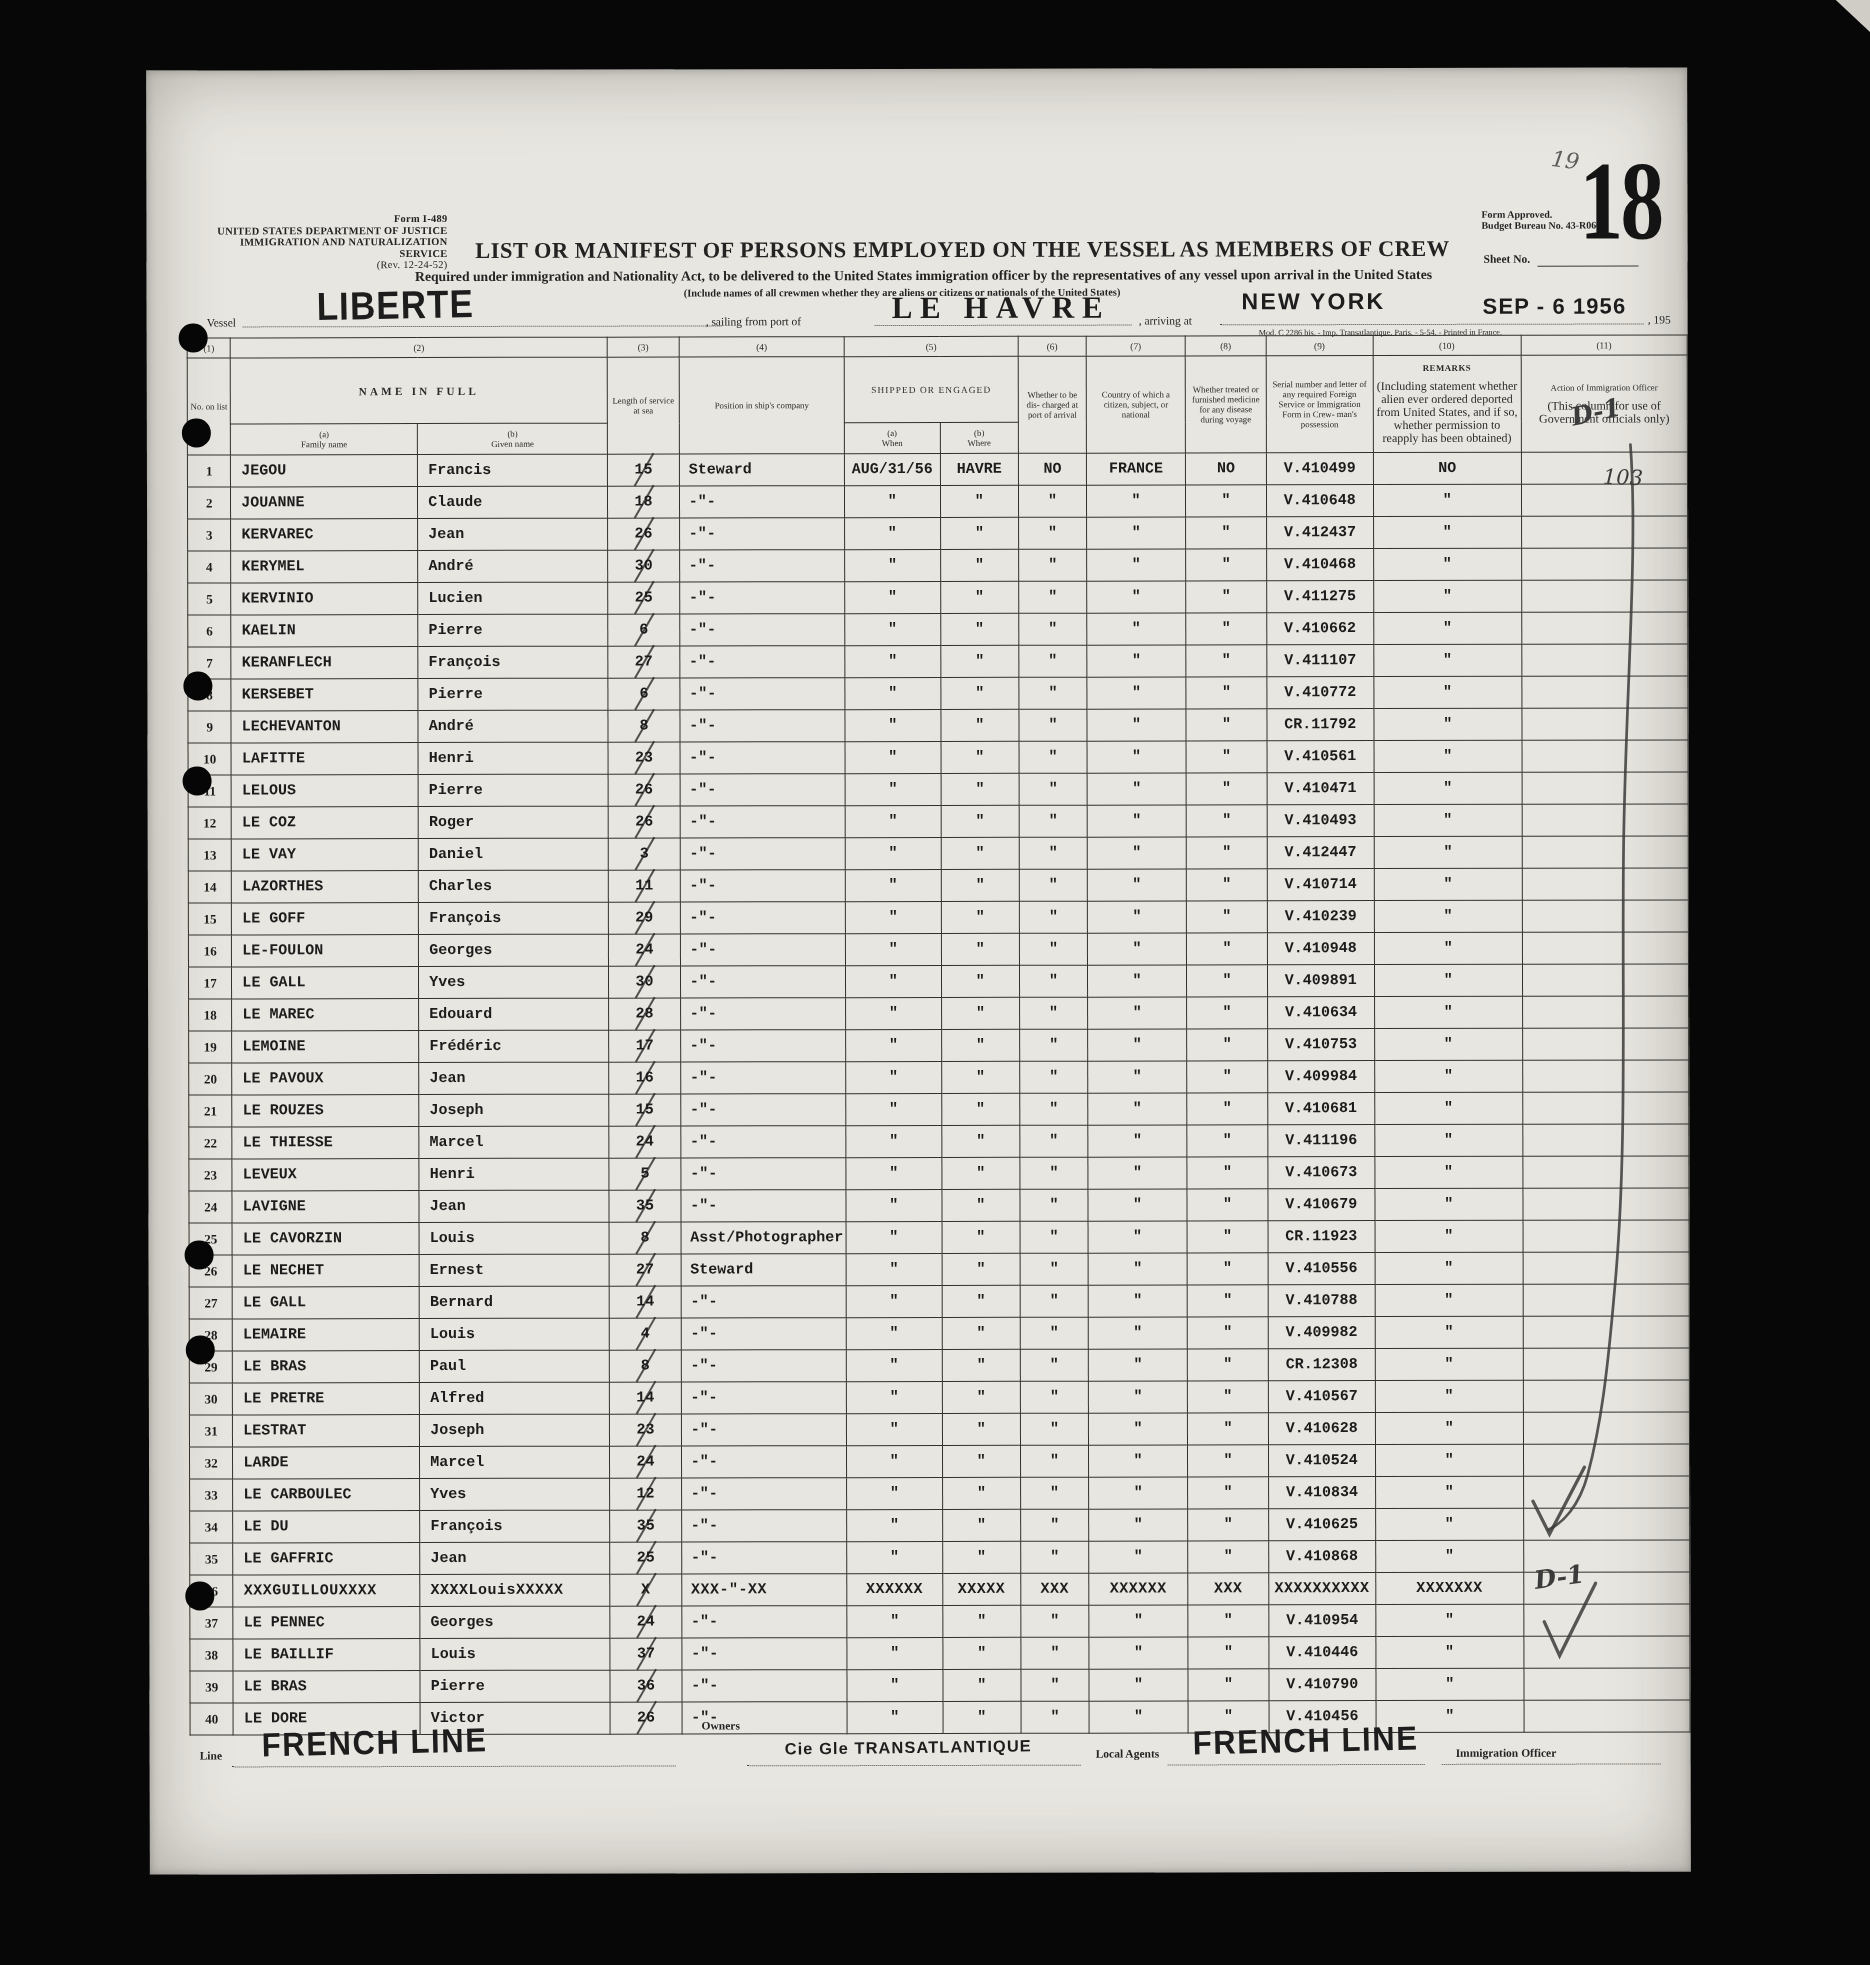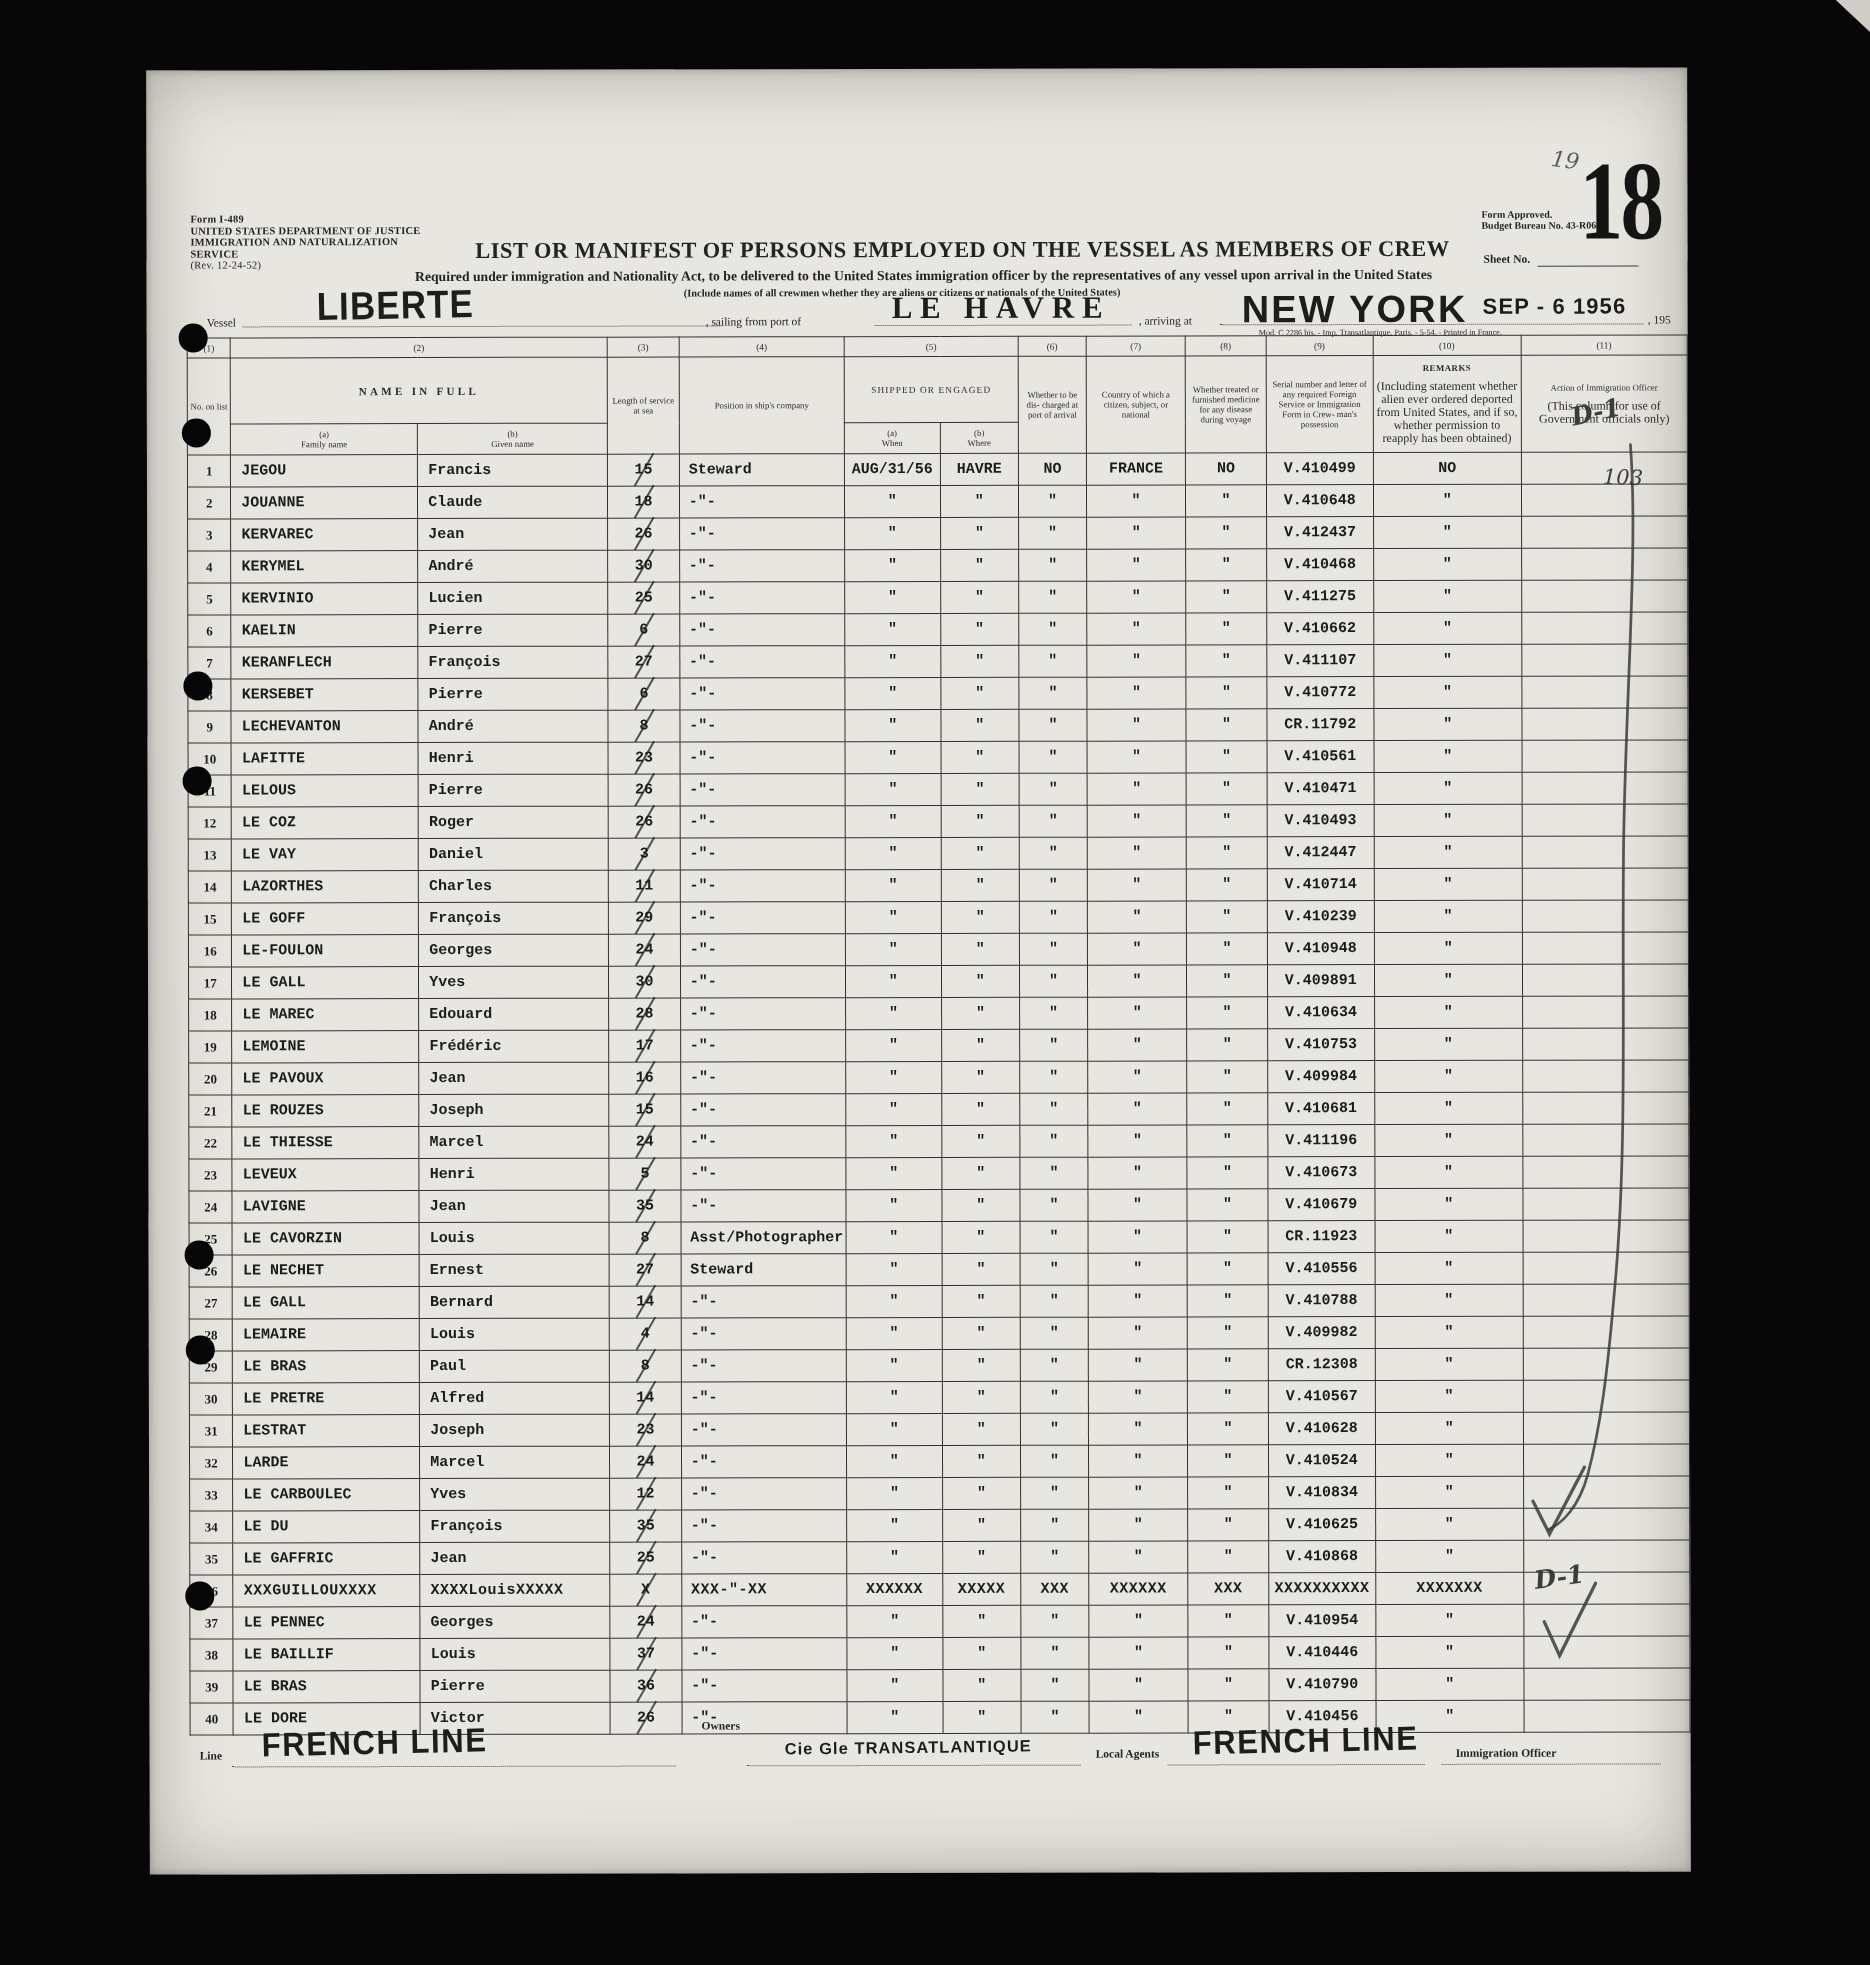--- a/index.html
+++ b/index.html
@@ -9,21 +9,21 @@
   .canvas { position:absolute; inset:0; background:#070707; overflow:hidden; }
   .corner-scrap { position:absolute; right:0; top:0; width:44px; height:33px;
     background:#cfcdc5; clip-path:polygon(100% 0,20% 0,100% 100%); }
 
   .paper { position:absolute; left:148px; top:69px; width:1541px; height:1804px;
     background:var(--paper,#e8e6e0);
     box-shadow: inset 0 0 77px rgba(60,55,45,.35), inset 0 0 10px rgba(0,0,0,.25);
     transform:rotate(-0.12deg); }
 
   
-  .form-id { position:absolute; left:44px; top:143px; width:257px; text-align:left;
+  .form-id { position:absolute; left:44px; top:143px; width:257px; text-align:right;
     font-size:10.4px; line-height:11.5px; font-weight:bold; letter-spacing:0.3px; }
   .form-id .rev { font-weight:normal; }
 
   .doc-title { position:absolute; left:296px; top:168px; width:1040px; text-align:center;
     font-size:22.4px; font-weight:bold; letter-spacing:0.5px; white-space:nowrap; }
 
   .form-approved { position:absolute; left:1335px; top:141px; width:181px;
     font-size:10px; line-height:11px; font-weight:bold; }
   .sheet-no { position:absolute; left:1337px; top:185px; font-size:11.5px; font-weight:bold; }
   .sheet-line { position:absolute; left:1391px; top:198px; width:101px; border-bottom:1.1px solid #3a3a3a; }
@@ -37,21 +37,21 @@
   .include-line { position:absolute; left:219px; top:218px; width:1073px; text-align:center;
     font-size:10.4px; font-weight:bold; }
 
   .vessel-label { position:absolute; left:60px; top:246px; font-size:11.5px; }
   .stamp { font-family:"Liberation Sans", sans-serif; font-weight:bold; color:#1d1d1d; }
   .vessel-name { position:absolute; left:170px; top:215px; font-size:35px; letter-spacing:1.1px;
     transform:rotate(-1deg) scaleY(1.12); }
   .sailing-label { position:absolute; left:559px; top:246px; font-size:11.5px; }
   .port-name { position:absolute; left:745px; top:221px; font-size:31px; letter-spacing:7.7px;font-family:Liberation Serif, serif; }
   .arriving-label { position:absolute; left:992px; top:246px; font-size:11.5px; }
-  .arrival-port { position:absolute; left:1095px; top:220px; font-size:38px; letter-spacing:2.2px; }
+  .arrival-port { position:absolute; left:1095px; top:220px; font-size:23px; letter-spacing:2.2px; }
   .arrival-date { position:absolute; left:1336px; top:226px; font-size:22px; letter-spacing:1.1px; }
   .year-suffix { position:absolute; left:1501px; top:246px; font-size:11.5px; }
   .print-note { position:absolute; left:1112px; top:260px; width:400px; font-size:8.2px; text-align:left; white-space:nowrap; }
 
   .dotline { position:absolute; border-bottom:1.6px dotted #4a463f; height:0; }
 
   
   table.manifest { position:absolute; left:40px; top:267px; border-collapse:collapse;
     table-layout:fixed; background:transparent; }
   table.manifest th, table.manifest td { border:0.5px solid #33312d; }

